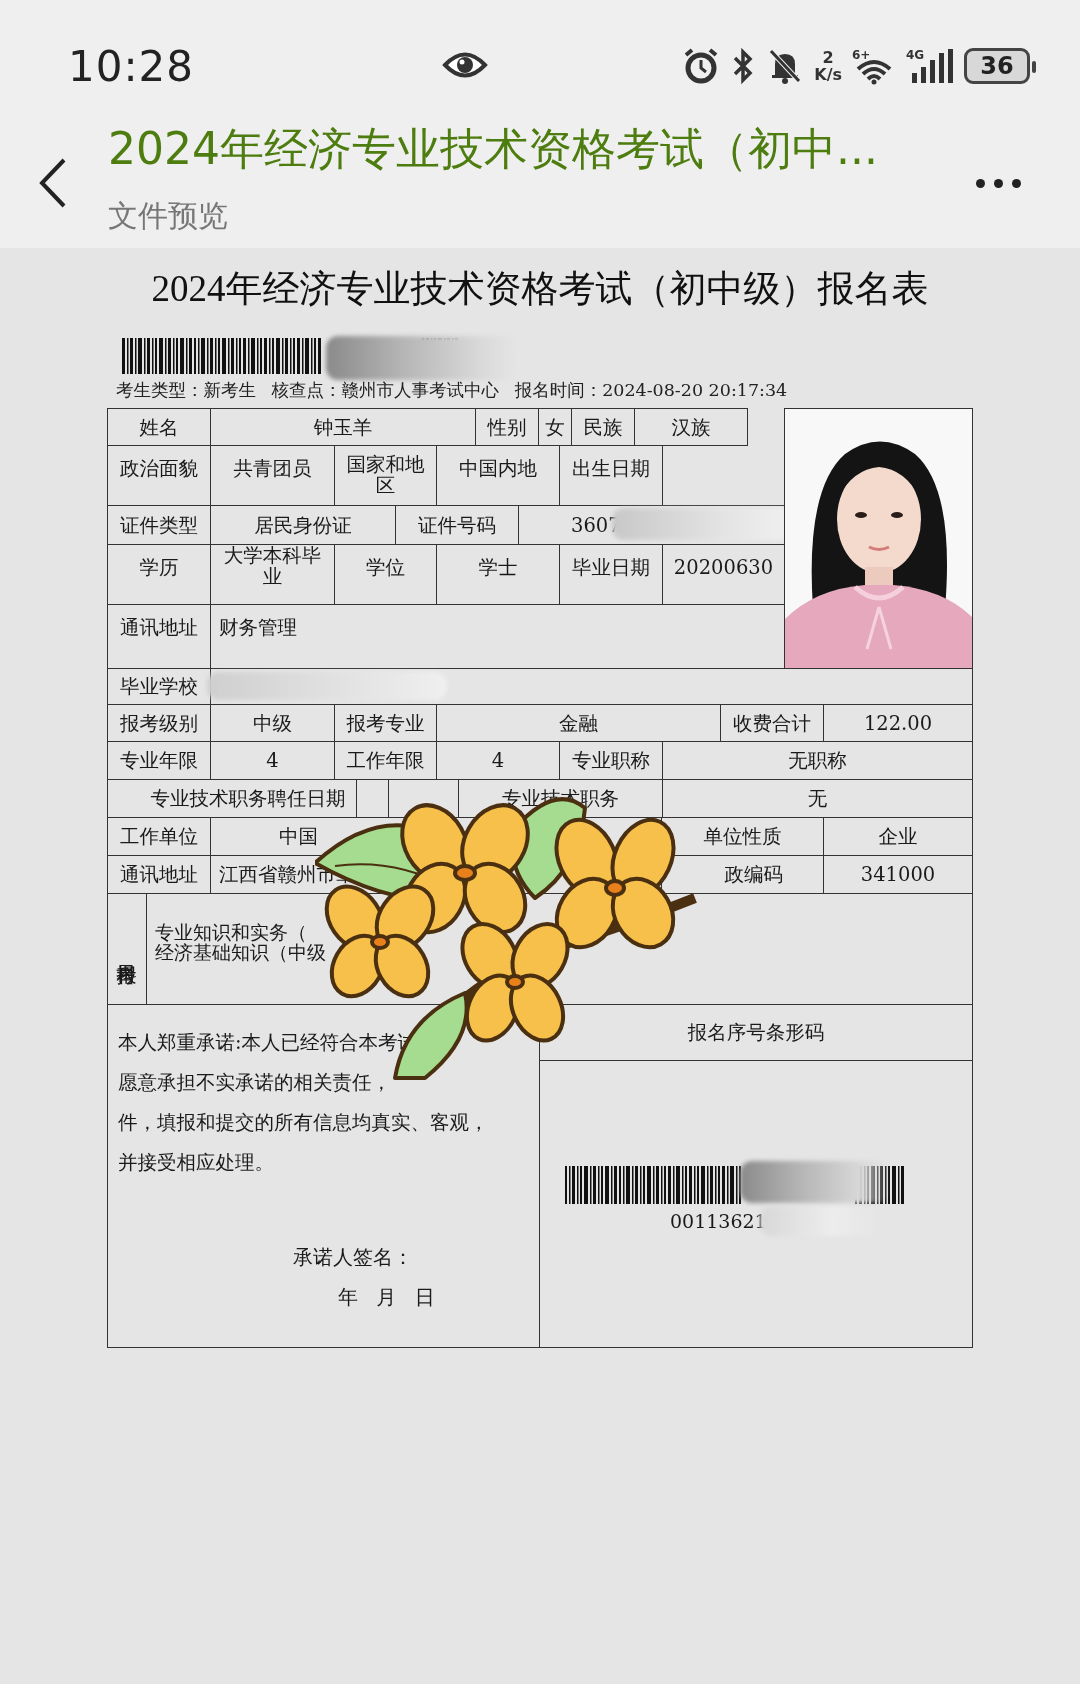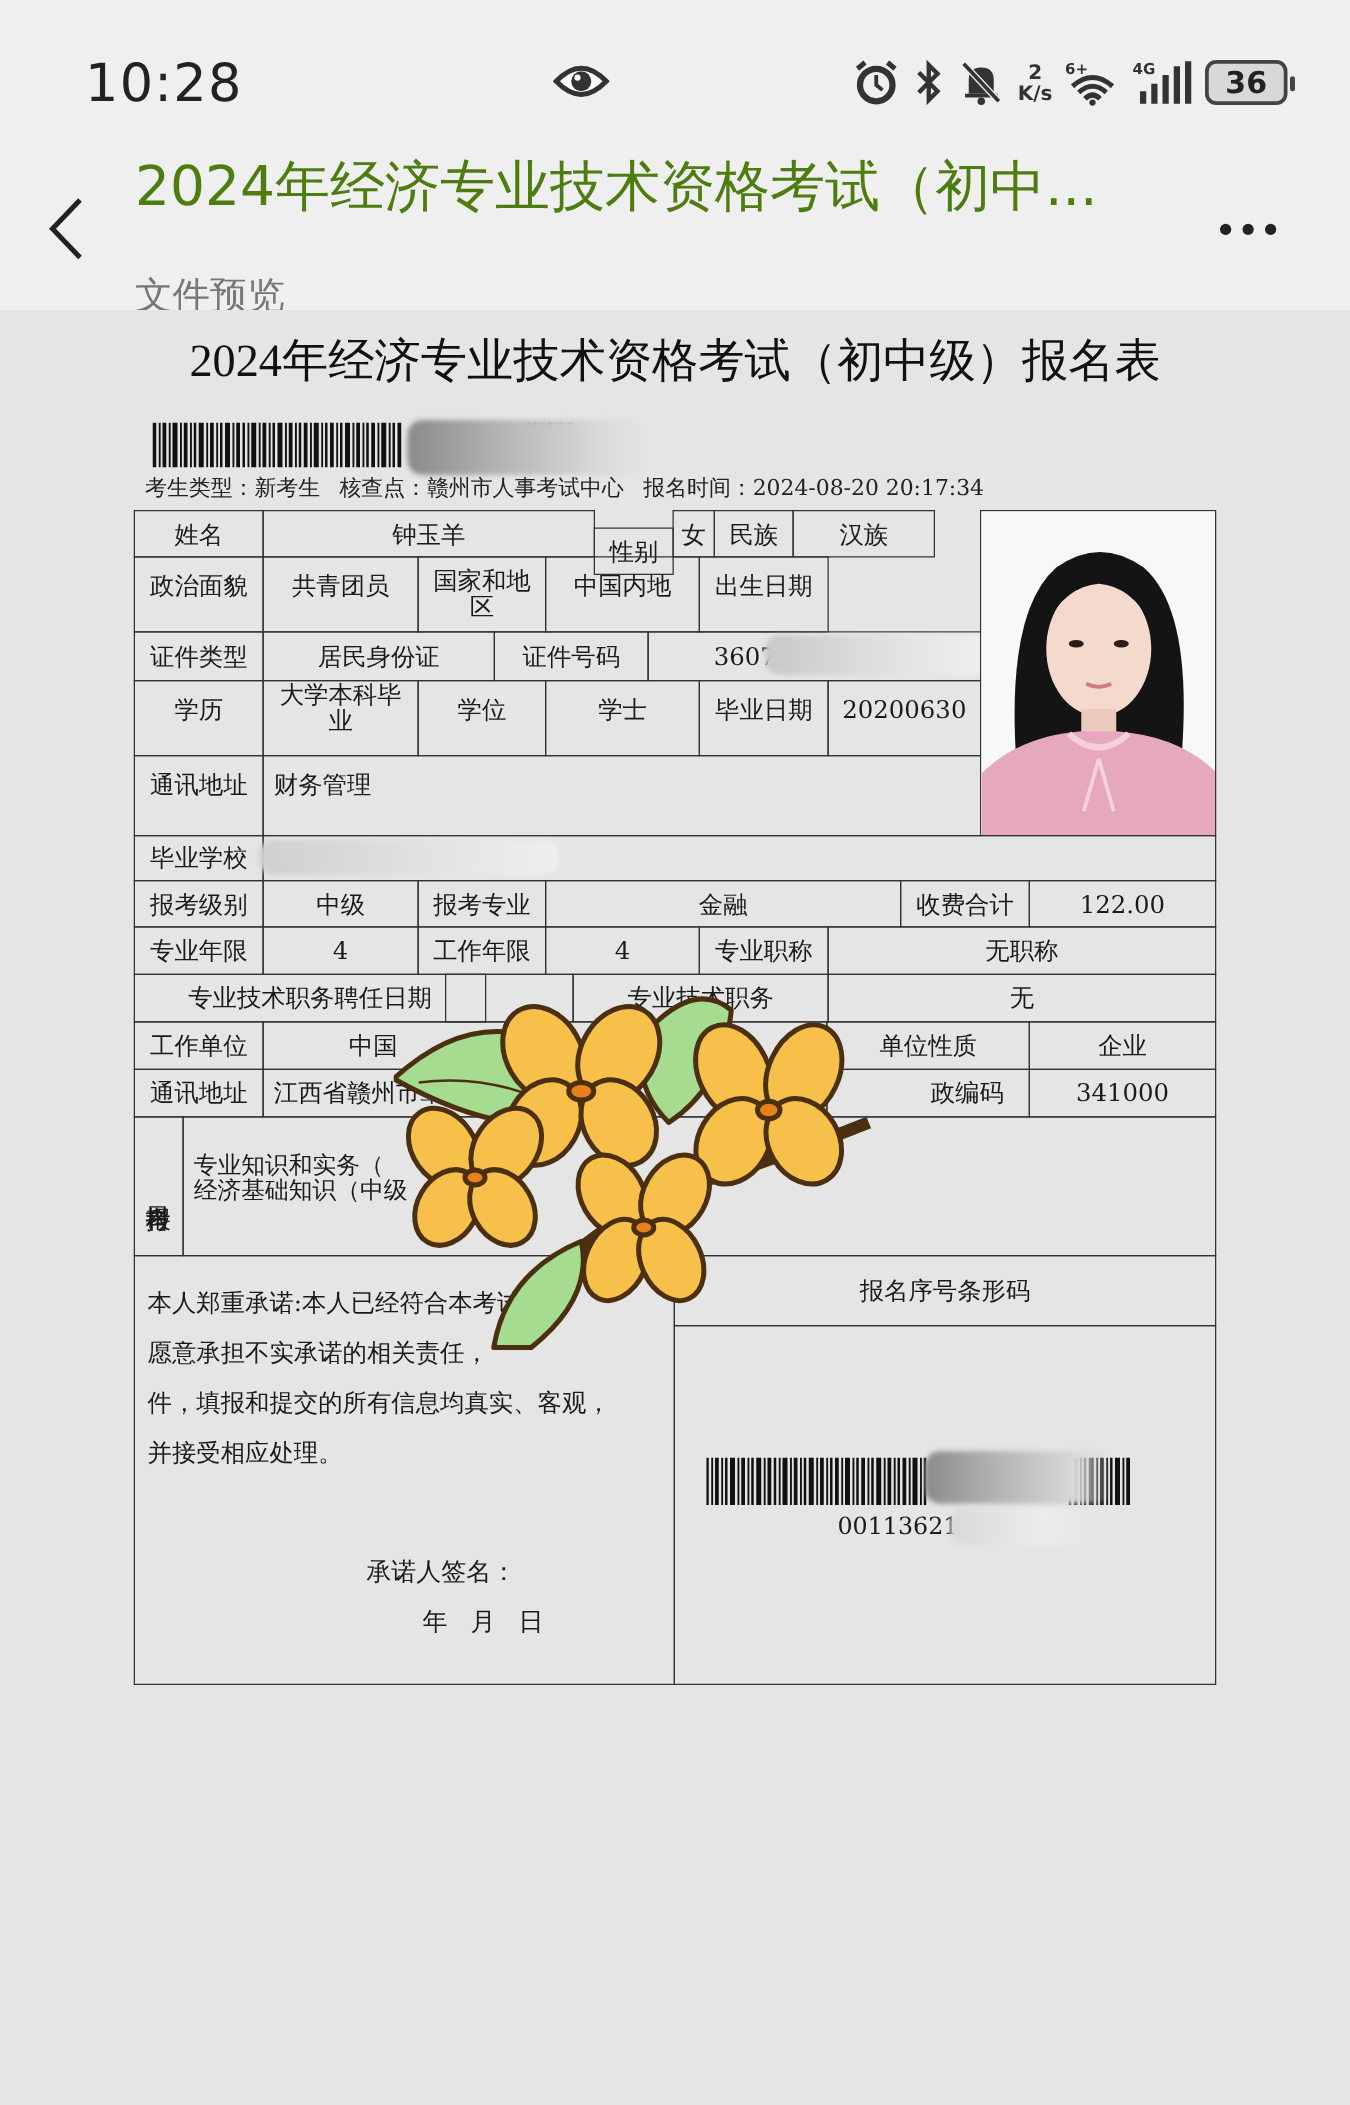--- a/index.html
+++ b/index.html
@@ -13,21 +13,21 @@
   .sb-right { position: absolute; right: 50px; top: 44px; height: 44px; display: flex; align-items: center; gap: 10px; color: #333; }
   .sb-icon { width: 38px; height: 38px; }
   .sb-speed { display: flex; flex-direction: column; align-items: center; font-size: 16px; line-height: 17px; font-weight: bold; color: #333; }
   .sb-battery { position: relative; width: 66px; height: 36px; border: 3px solid #444; border-radius: 9px; background: #d8d8d8; display: flex; align-items: center; justify-content: center; font-size: 24px; font-weight: bold; color: #222; }
   .sb-battery::after { content: ""; position: absolute; right: -9px; top: 10px; width: 4px; height: 12px; background: #444; border-radius: 2px; }
 
   
   .titlebar { position: absolute; left: 0; top: 120px; width: 1080px; height: 128px; background: #efefef; }
   .back-btn { position: absolute; left: 30px; top: 30px; width: 48px; height: 66px; }
   .title-main { position: absolute; left: 108px; top: 0; width: 800px; font-size: 44px; color: #4d7c0f; white-space: nowrap; overflow: hidden; }
-  .title-sub { position: absolute; left: 108px; top: 76px; font-size: 30px; color: #777; margin-top: 20px; }
+  .title-sub { position: absolute; left: 108px; top: 76px; font-size: 30px; color: #777; }
   .more-btn { position: absolute; right: 52px; top: 48px; width: 52px; height: 30px; display: flex; gap: 9px; align-items: center; }
   .more-btn span { width: 9px; height: 9px; border-radius: 50%; background: #222; display: block; }
 
   
   .doc { position: absolute; left: 0; top: 248px; width: 1080px; height: 1436px; background: #e5e5e5; font-family: "DejaVu Serif", "Liberation Serif", serif; }
   .doc-title { position: absolute; left: 0; top: 16px; width: 1080px; text-align: center; font-size: 37px; color: #111; font-family: "Liberation Serif", "DejaVu Serif", serif; }
   .barcode-top { position: absolute; left: 122px; top: 90px; width: 336px; height: 36px; }
   .blur { position: absolute; background: linear-gradient(90deg, #8a8a8a, #b5b5b5 40%, #d8d8d8 80%, rgba(240,240,240,0)); border-radius: 12px; filter: blur(2px); }
   .meta-line { position: absolute; left: 116px; top: 130px; font-size: 17.5px; color: #222; white-space: nowrap; }
   .meta-line span { margin-right: 10px; }
@@ -185,21 +185,21 @@
   <div class="meta-line">
     <span>考生类型：新考生</span>
     <span>核查点：赣州市人事考试中心</span>
     <span>报名时间：2024-08-20 20:17:34</span>
   </div>
 
   <div class="form">
 
     <div class="cell" style="left:0;top:0;width:104px;height:38px">姓名</div>
     <div class="cell" style="left:103px;top:0;width:266px;height:38px">钟玉羊</div>
-    <div class="cell" style="left:368px;top:14px;width:64px;height:38px">性别</div>
+    <div class="cell" style="left:368px;top:0;width:64px;height:38px">性别</div>
     <div class="cell" style="left:431px;top:0;width:34px;height:38px">女</div>
     <div class="cell" style="left:464px;top:0;width:64px;height:38px">民族</div>
     <div class="cell" style="left:527px;top:0;width:114px;height:38px">汉族</div>
 
     <div class="cell top" style="left:0;top:37px;width:104px;height:61px">政治面貌</div>
     <div class="cell top" style="left:103px;top:37px;width:125px;height:61px">共青团员</div>
     <div class="cell top" style="left:227px;top:37px;width:103px;height:61px;padding:8px 10px 0">国家和地区</div>
     <div class="cell top" style="left:329px;top:37px;width:124px;height:61px">中国内地</div>
     <div class="cell top" style="left:452px;top:37px;width:104px;height:61px">出生日期</div>
 
@@ -258,21 +258,21 @@
     <div class="cell" style="left:351px;top:371px;width:205px;height:39px">专业技术职务</div>
     <div class="cell" style="left:555px;top:371px;width:311px;height:39px">无</div>
 
     <div class="cell" style="left:0;top:409px;width:104px;height:39px">工作单位</div>
     <div class="cell" style="left:103px;top:409px;width:452px;height:39px;justify-content:flex-start;padding-left:68px">中国</div>
     <div class="cell" style="left:554px;top:409px;width:163px;height:39px">单位性质</div>
     <div class="cell" style="left:716px;top:409px;width:150px;height:39px">企业</div>
 
     <div class="cell" style="left:0;top:447px;width:104px;height:39px">通讯地址</div>
     <div class="cell left" style="left:103px;top:447px;width:452px;height:39px">江西省赣州市章</div>
-    <div class="cell" style="left:554px;top:447px;width:163px;height:39px;justify-content:flex-end;padding-right:20px">政编码</div>
+    <div class="cell" style="left:554px;top:447px;width:163px;height:39px;justify-content:flex-end;padding-right:40px">政编码</div>
     <div class="cell" style="left:716px;top:447px;width:150px;height:39px">341000</div>
 
     <div class="cell" style="left:0;top:485px;width:40px;height:112px">
       <span class="subjects-label">报考科目</span>
     </div>
     <div class="cell" style="left:39px;top:485px;width:827px;height:112px">
       <div class="subjects-list" style="left:8px;top:28px">
         <div>专业知识和实务（</div>
         <div>经济基础知识（中级</div>
       </div>

